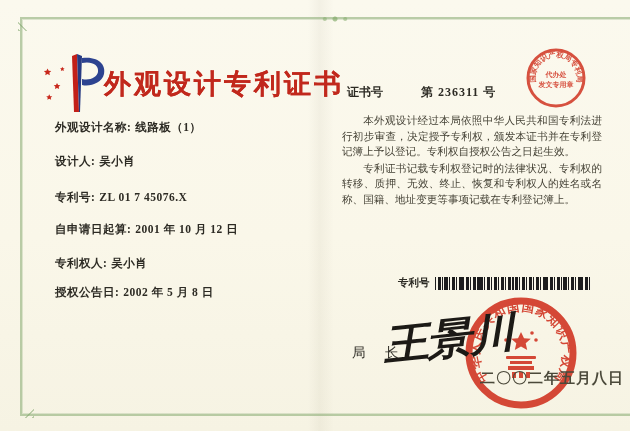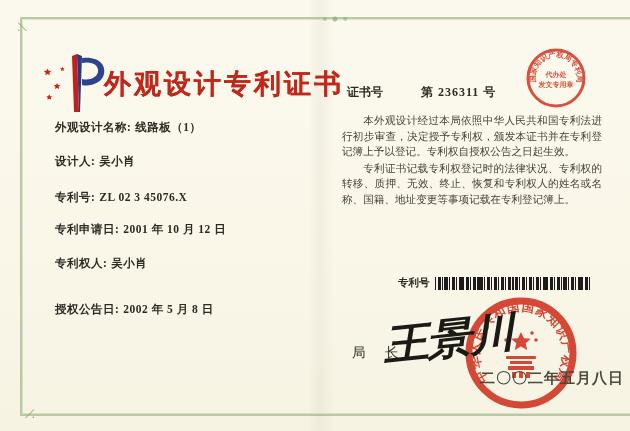--- a/index.html
+++ b/index.html
@@ -87,29 +87,29 @@
 
   <div class="cert-title">外观设计专利证书</div>
 
   <div class="field" style="top:120px">
     <span>外观设计名称:</span><span class="val">线路板（1）</span>
   </div>
   <div class="field" style="top:154px">
     <span>设计人:</span><span class="val">吴小肖</span>
   </div>
   <div class="field" style="top:190px">
-    <span>专利号:</span><span class="val">ZL 02 3 45076.X</span>
+    <span>专利号:</span><span class="val">ZL 01 7 45076.X</span>
   </div>
   <div class="field" style="top:222px">
-    <span>专利申请日:</span><span class="val">2001 年 10 月 12 日</span>
+    <span>自申请日起算:</span><span class="val">2001 年 10 月 12 日</span>
   </div>
   <div class="field" style="top:256px">
     <span>专利权人:</span><span class="val">吴小肖</span>
   </div>
-  <div class="field" style="top:302px">
+  <div class="field" style="top:285px">
     <span>授权公告日:</span><span class="val">2002 年 5 月 8 日</span>
   </div>
 
 
   <div class="cert-no">
     <span>证书号</span>
     <span class="num">第 236311 号</span>
   </div>
 
   <div class="body-text">

